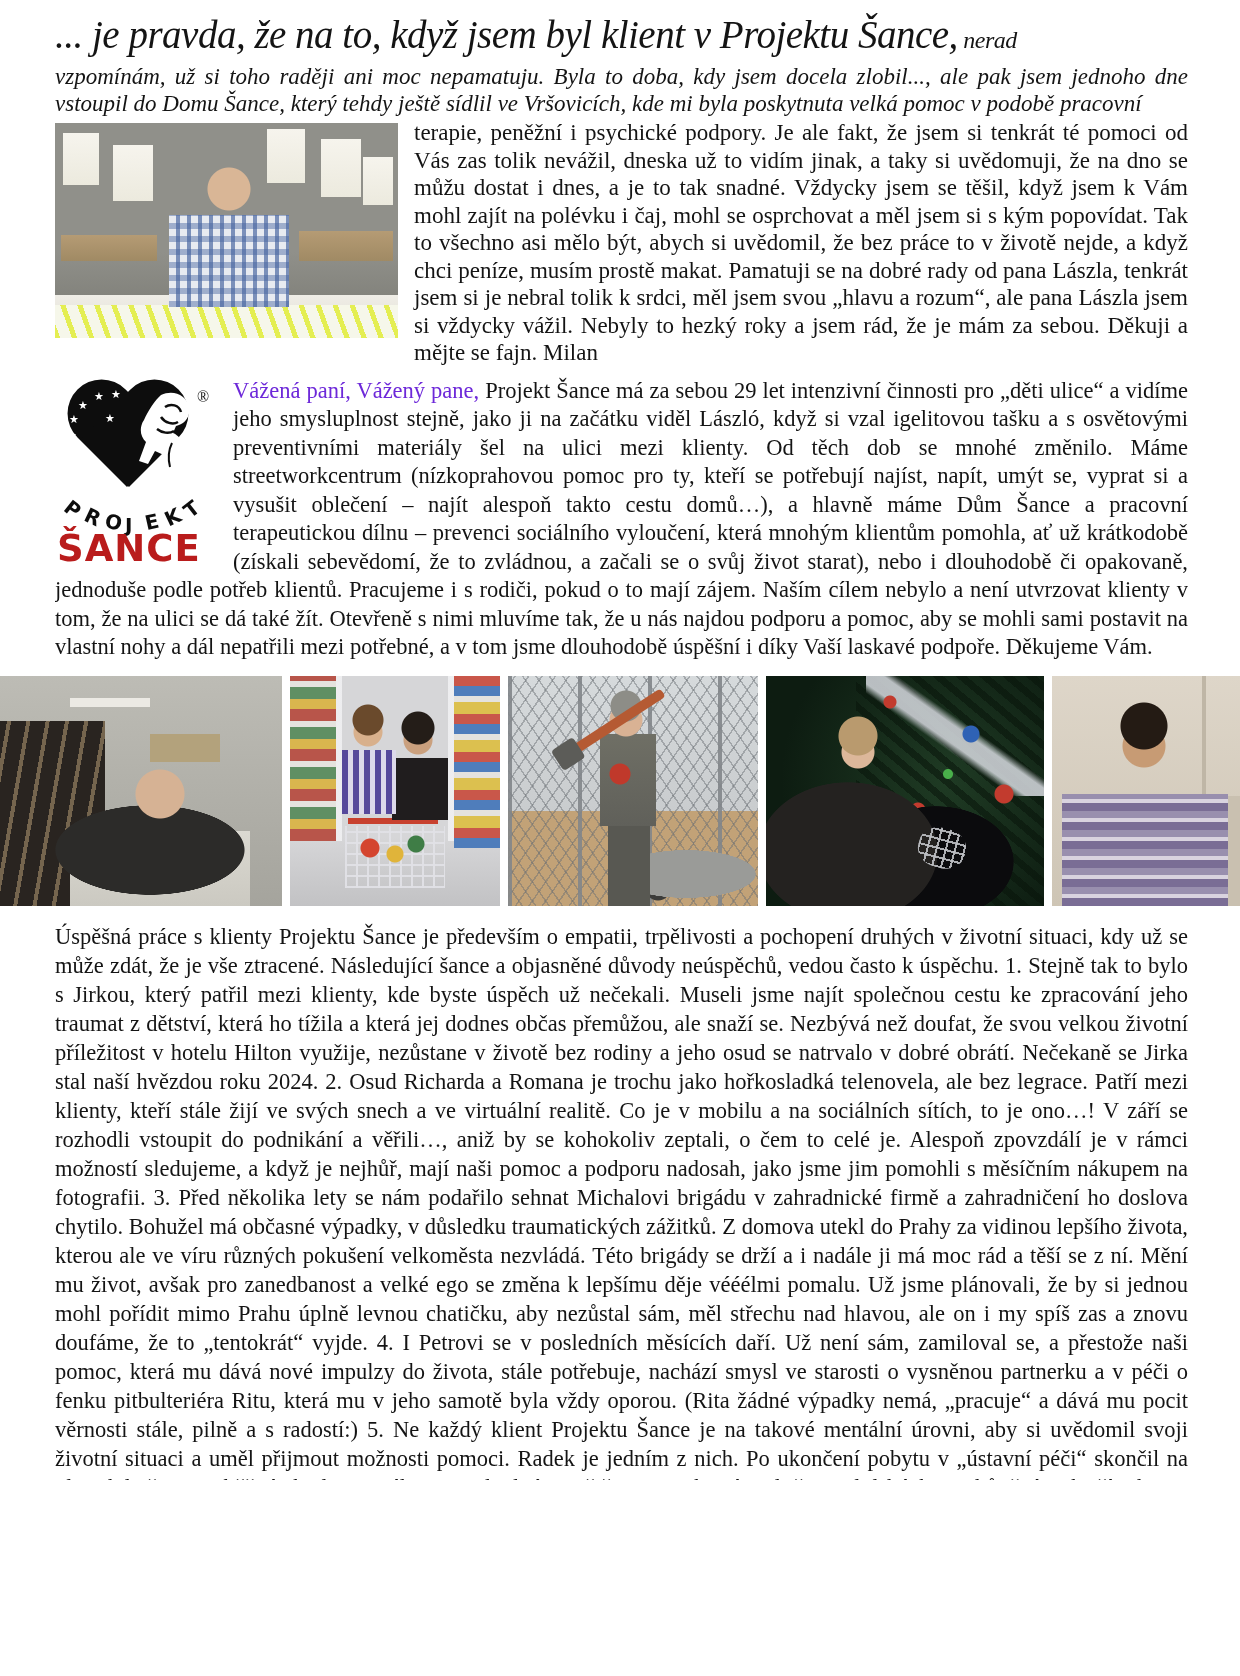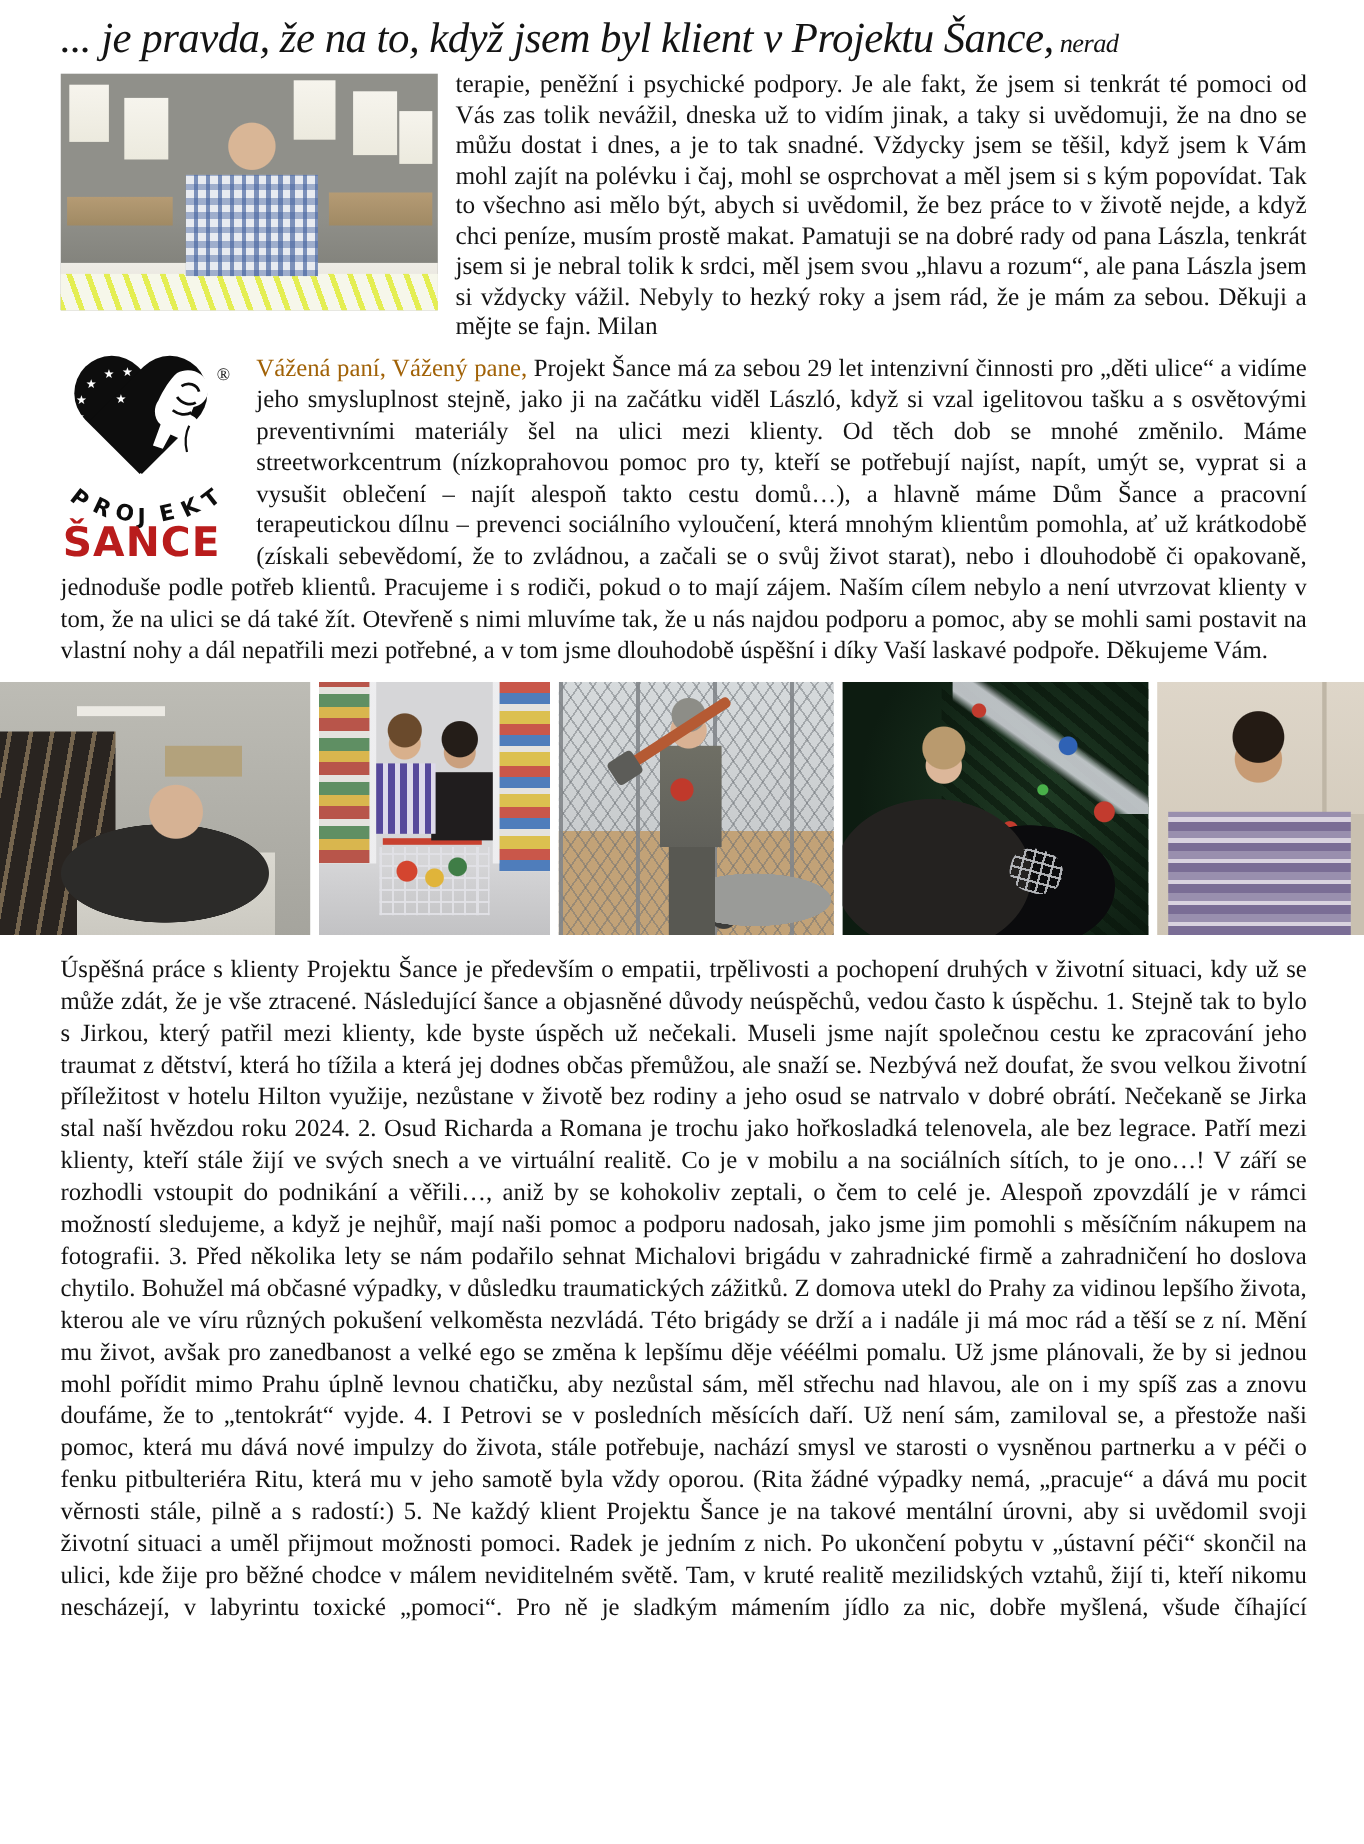--- a/index.html
+++ b/index.html
@@ -31,21 +31,21 @@
   .testimonial-block{overflow:hidden;margin-top:2px;}
   .testimonial-body{
     font-size:23px;line-height:27.5px;
     text-align:justify;
   }
   .body-text{
     font-size:22.5px;line-height:28.5px;
     text-align:justify;
   }
   .letter-block{margin-top:10px;overflow:hidden;}
-  .salutation{color:#a16207;margin-top:39px;}
+  .salutation{color:#6d28d9;margin-top:39px;}
   b{font-weight:normal;}
 
   
   .photo{position:relative;overflow:hidden;background:#999;}
   .ph-top{
     float:left;width:343px;height:215px;margin:4px 16px 2px 0;
     background:
       radial-gradient(circle at 174px 66px,#d9b696 0 21px,rgba(0,0,0,0) 22px),
       repeating-linear-gradient(0deg, rgba(70,100,160,.45) 0 6px, rgba(0,0,0,0) 6px 13px) 114px 92px / 120px 92px no-repeat,
       repeating-linear-gradient(90deg,#e8ebf1 0 7px,#7b90ba 7px 11px) 114px 92px / 120px 92px no-repeat,
@@ -186,20 +186,21 @@
   }
   .stories{margin-top:16px;line-height:29px;}
 </style>
 </head>
 <body>
 
 <div class="page">
 
   <p class="headline"><span>... je pravda, že na to, když jsem byl klient v Projektu Šance,</span><span class="tail"> nerad</span></p>
 
+  <p class="testimonial-intro">vzpomínám, už si toho raději ani moc nepamatuju. Byla to doba, kdy jsem docela zlobil..., ale pak jsem jednoho dne vstoupil do Domu Šance, který tehdy ještě sídlil ve Vršovicích, kde mi byla poskytnuta velká pomoc v podobě pracovní</p>
 
   <div class="testimonial-block">
     <div class="photo ph-top"></div>
     <p class="testimonial-body">terapie, peněžní i psychické podpory. Je ale fakt, že jsem si tenkrát té pomoci od Vás zas tolik nevážil, dneska už to vidím jinak, a taky si uvědomuji, že na dno se můžu dostat i dnes, a je to tak snadné. Vždycky jsem se těšil, když jsem k Vám mohl zajít na polévku i čaj, mohl se osprchovat a měl jsem si s kým popovídat. Tak to všechno asi mělo být, abych si uvědomil, že bez práce to v životě nejde, a když chci peníze, musím prostě makat. Pamatuji se na dobré rady od pana Lászla, tenkrát jsem si je nebral tolik k srdci, měl jsem svou „hlavu a rozum“, ale pana Lászla jsem si vždycky vážil. Nebyly to hezký roky a jsem rád, že je mám za sebou. Děkuji a mějte se fajn. Milan</p>
   </div>
 
 
   <div class="letter-block body-text">
     <div class="logo">
       <div class="heart">

